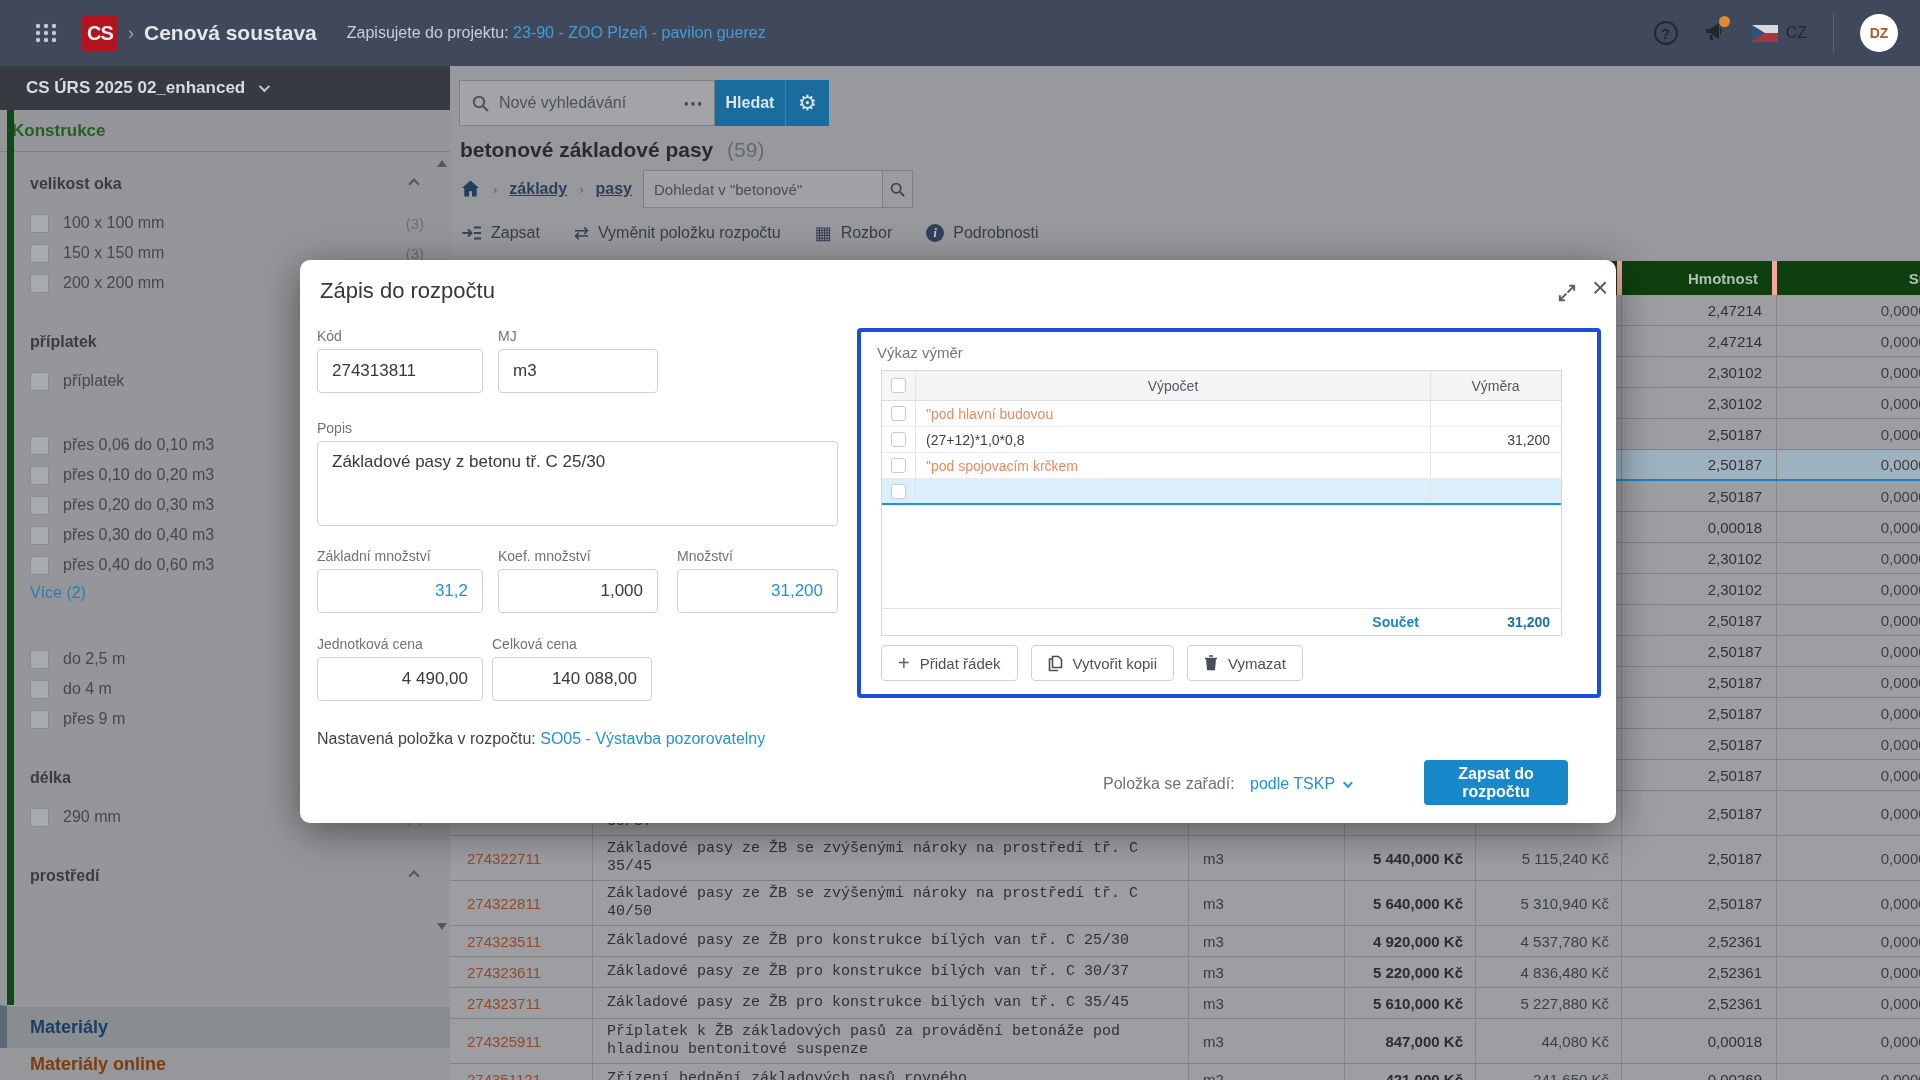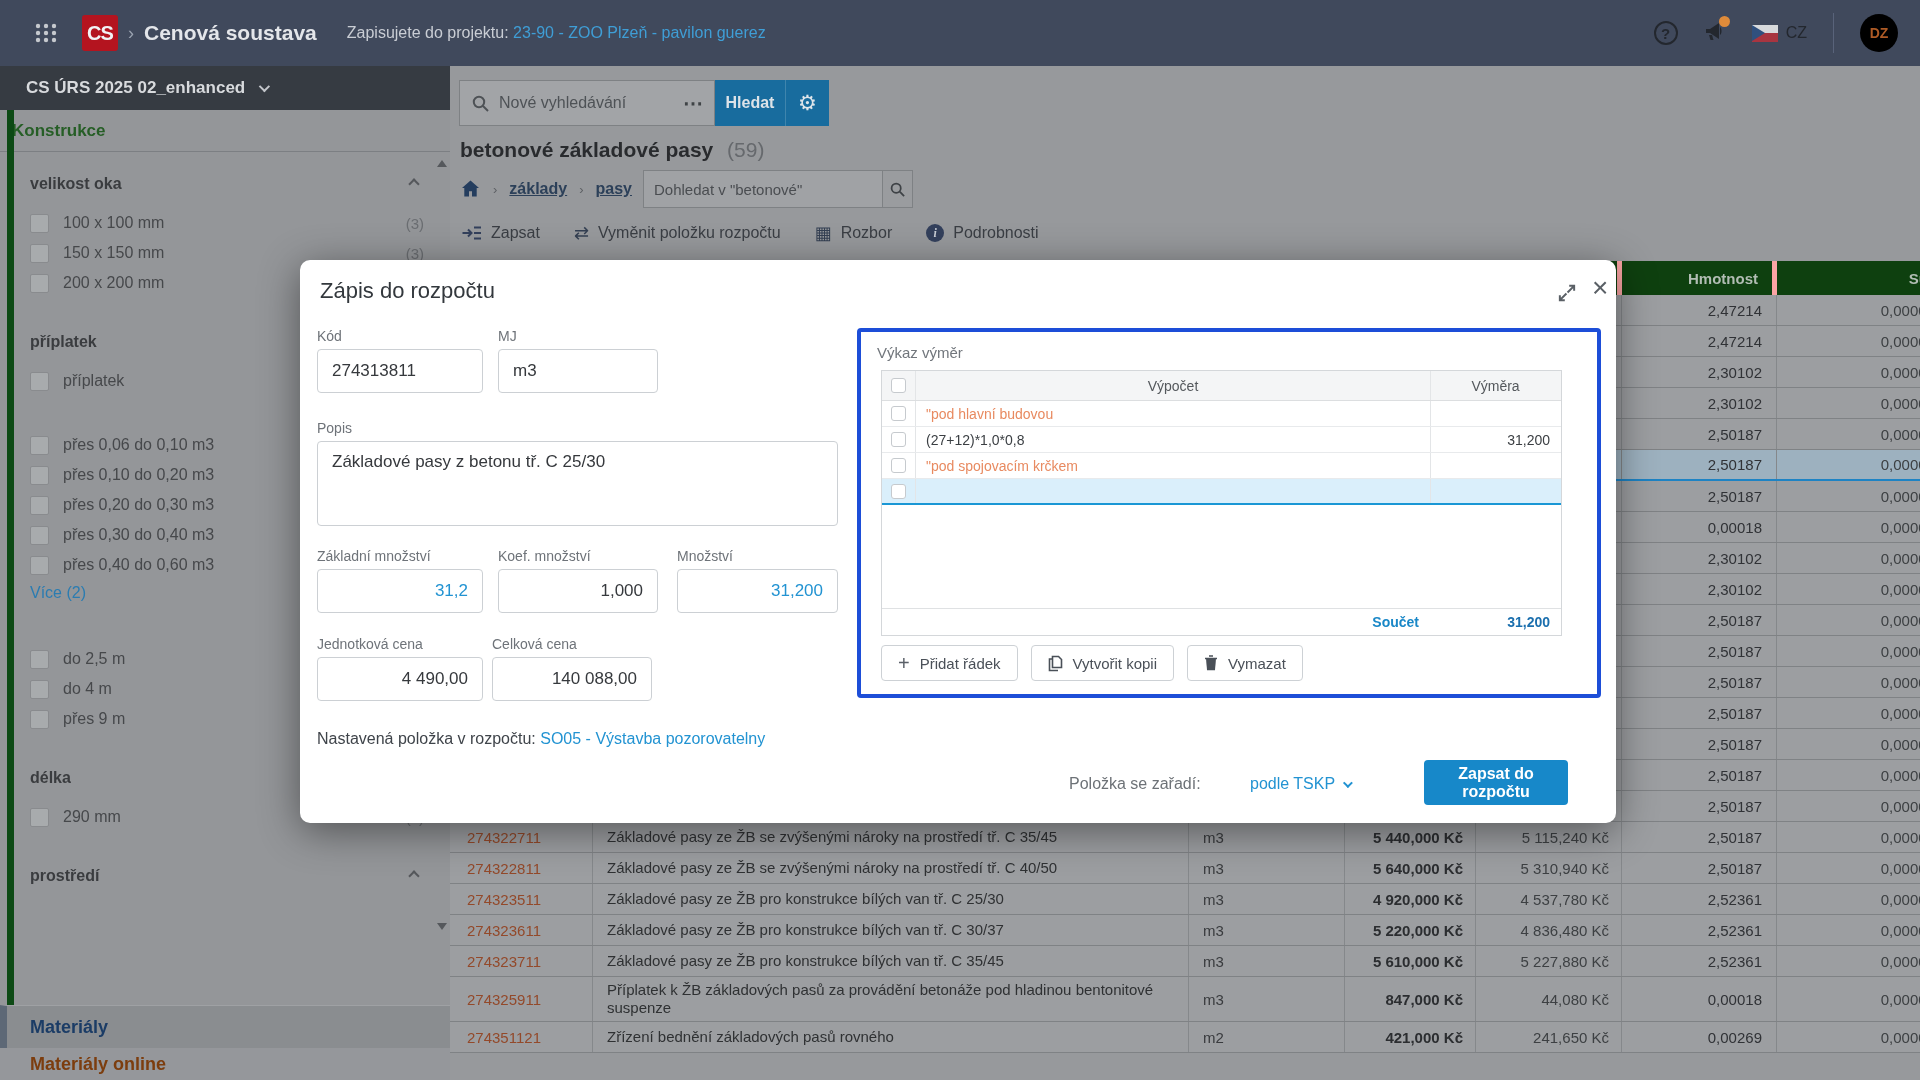--- a/index.html
+++ b/index.html
@@ -16,21 +16,21 @@
   .project-line a { color:#3f9ed6; text-decoration:none; cursor:pointer; }
   .header-right { margin-left:auto; display:flex; align-items:center; gap:26px; }
   .help-icon { width:24px; height:24px; border:2.5px solid #23272e; border-radius:50%; color:#23272e; font-weight:bold; font-size:15px; display:flex; align-items:center; justify-content:center; cursor:pointer; }
   .megaphone-wrap { position:relative; cursor:pointer; }
   .badge-dot { position:absolute; right:-4px; top:-5px; width:11px; height:11px; border-radius:50%; background:#df8b3a; }
   .lang-wrap { display:flex; align-items:center; gap:8px; cursor:pointer; }
   .cz-flag { width:26px; height:17px; position:relative; background:linear-gradient(to bottom,#d8dadc 50%,#a83540 50%); overflow:hidden; }
   .cz-flag::before { content:""; position:absolute; left:0; top:0; border-top:8.5px solid transparent; border-bottom:8.5px solid transparent; border-left:13px solid #30507e; }
   .lang-label { color:#23272e; font-size:16px; }
   .header-divider { width:1px; height:40px; background:#59637a; }
-  .avatar { width:38px; height:38px; border-radius:50%; background:#000000; color:#ad5a25; font-weight:bold; font-size:14px; display:flex; align-items:center; justify-content:center; cursor:pointer; }
+  .avatar { width:38px; height:38px; border-radius:50%; background:#ffffff; color:#ad5a25; font-weight:bold; font-size:14px; display:flex; align-items:center; justify-content:center; cursor:pointer; }
 
   
   .sidebar { position:absolute; left:0; top:66px; width:450px; bottom:0; background:#949699; }
   .version-bar { height:44px; background:#363b42; color:#d8dadd; font-size:17px; font-weight:bold; display:flex; align-items:center; padding-left:26px; gap:14px; cursor:pointer; }
   .chev { display:inline-block; width:8px; height:8px; border-right:2px solid; border-bottom:2px solid; }
   .chev.down { transform:rotate(45deg) translateY(-2px); }
   .chev.up { transform:rotate(-135deg); }
   .version-bar .chev { color:#c3c6cb; }
   .konstrukce-row { height:42px; border-bottom:1px solid #7c7f83; display:flex; align-items:center; padding-left:12px; color:#265e26; font-weight:bold; font-size:17px; }
   .sb-accent { position:absolute; left:7px; top:44px; width:7px; height:895px; background:#0d4a15; }
@@ -76,21 +76,21 @@
   .tool-glyph { color:#333f52; font-size:18px; line-height:1; }
   .info-circle { width:18px; height:18px; border-radius:50%; background:#33405c; color:#c9ced6; font-size:12px; font-weight:bold; font-style:italic; display:flex; align-items:center; justify-content:center; font-family:"Liberation Serif",serif; }
 
   
   .table { position:absolute; left:0; top:195px; width:1500px; }
   .thead { display:flex; height:34px; background:#0e400f; }
   .th { color:#b2bdb4; font-weight:bold; font-size:15px; display:flex; align-items:center; justify-content:flex-end; padding-right:14px; border-right:5px solid #fca5a5; }
   .trow { display:flex; background:#9c9ea1; border-bottom:1px solid #7f8285; min-height:31px; cursor:pointer; }
   .trow[data-variant="sel"] { background:#9db1bf; border-bottom:2px solid #1d83c4; }
   .td { border-right:1px solid #85888b; display:flex; align-items:center; font-size:15px; padding:4px 0; }
-  .c0 { width:143px; } .c1 { width:596px; } .c2 { width:156px; } .c3 { width:131px; } .c4 { width:146px; } .c5 { width:155px; } .c6 { width:172px; border-right:none; }
+  .c0 { width:143px; } .c1 { width:596px;font-family:Liberation Mono, monospace; } .c2 { width:156px; } .c3 { width:131px; } .c4 { width:146px; } .c5 { width:155px; } .c6 { width:172px; border-right:none; }
   .td.c0 { padding-left:17px; color:#93492a; }
   .td.c1 { padding-left:14px; color:#2f3133; line-height:18px; }
   .td.c2 { padding-left:14px; color:#393b3e; }
   .td.c3 { justify-content:flex-end; padding-right:12px; font-weight:bold; color:#2b2d30; }
   .td.c4 { justify-content:flex-end; padding-right:12px; color:#3d4043; }
   .td.c5 { justify-content:flex-end; padding-right:14px; color:#303236; }
   .td.c6 { justify-content:flex-end; padding-right:14px; color:#3d4043; }
 
   
   .modal { position:absolute; left:300px; top:260px; width:1316px; height:563px; background:#ffffff; border-radius:10px; box-shadow:0 8px 40px rgba(0,0,0,0.45); z-index:10; }
@@ -129,21 +129,21 @@
   .vv-row[data-variant="sel"] { background:#daeffb; border-bottom:2px solid #1a97d5; }
   .vv-row .vv-vym-col { justify-content:flex-end; padding-right:10px; font-size:14px; color:#3b3f43; }
   .vv-spacer { flex:1; }
   .vv-frow { display:flex; height:27px; border-top:1px solid #dfe1e3; flex:none; align-items:center; }
   .vv-frow .vv-vyp-col { justify-content:flex-end; padding-right:12px; font-weight:bold; color:#1987c7; font-size:14px; height:100%; }
   .vv-frow .vv-vym-col { justify-content:flex-end; padding-right:10px; font-weight:bold; color:#1b6fae; font-size:14px; height:100%; }
   .vv-actions { position:absolute; left:20px; top:313px; display:flex; gap:13px; }
   .vv-btn { height:36px; padding:0 16px; background:#fff; border:1px solid #cdd1d5; border-radius:4px; display:flex; align-items:center; gap:10px; font-size:15px; color:#4a5058; cursor:pointer; font-family:inherit; }
   .vv-btn .plus-glyph { font-size:20px; color:#5a6068; line-height:1; }
 
-  .m-footer-label { position:absolute; left:769px; top:515px; font-size:16px; color:#6d7277; }
+  .m-footer-label { position:absolute; left:803px; top:515px; font-size:16px; color:#6d7277; }
   .m-dropdown { position:absolute; left:950px; top:515px; font-size:16px; color:#2293d2; cursor:pointer; display:flex; align-items:center; gap:8px; }
   .m-dropdown .chev { width:7px; height:7px; color:#2293d2; transform:rotate(45deg) translateY(-2px); }
   .m-primary { position:absolute; left:1124px; top:500px; width:144px; height:45px; background:#1788c9; border:none; border-radius:4px; color:#fff; font-weight:bold; font-size:16px; cursor:pointer; font-family:inherit; }
 </style>
 </head>
 <body>
 
 <header class="top-header">
   <span class="grid-icon">
     <svg width="24" height="24" viewBox="0 0 24 24">

